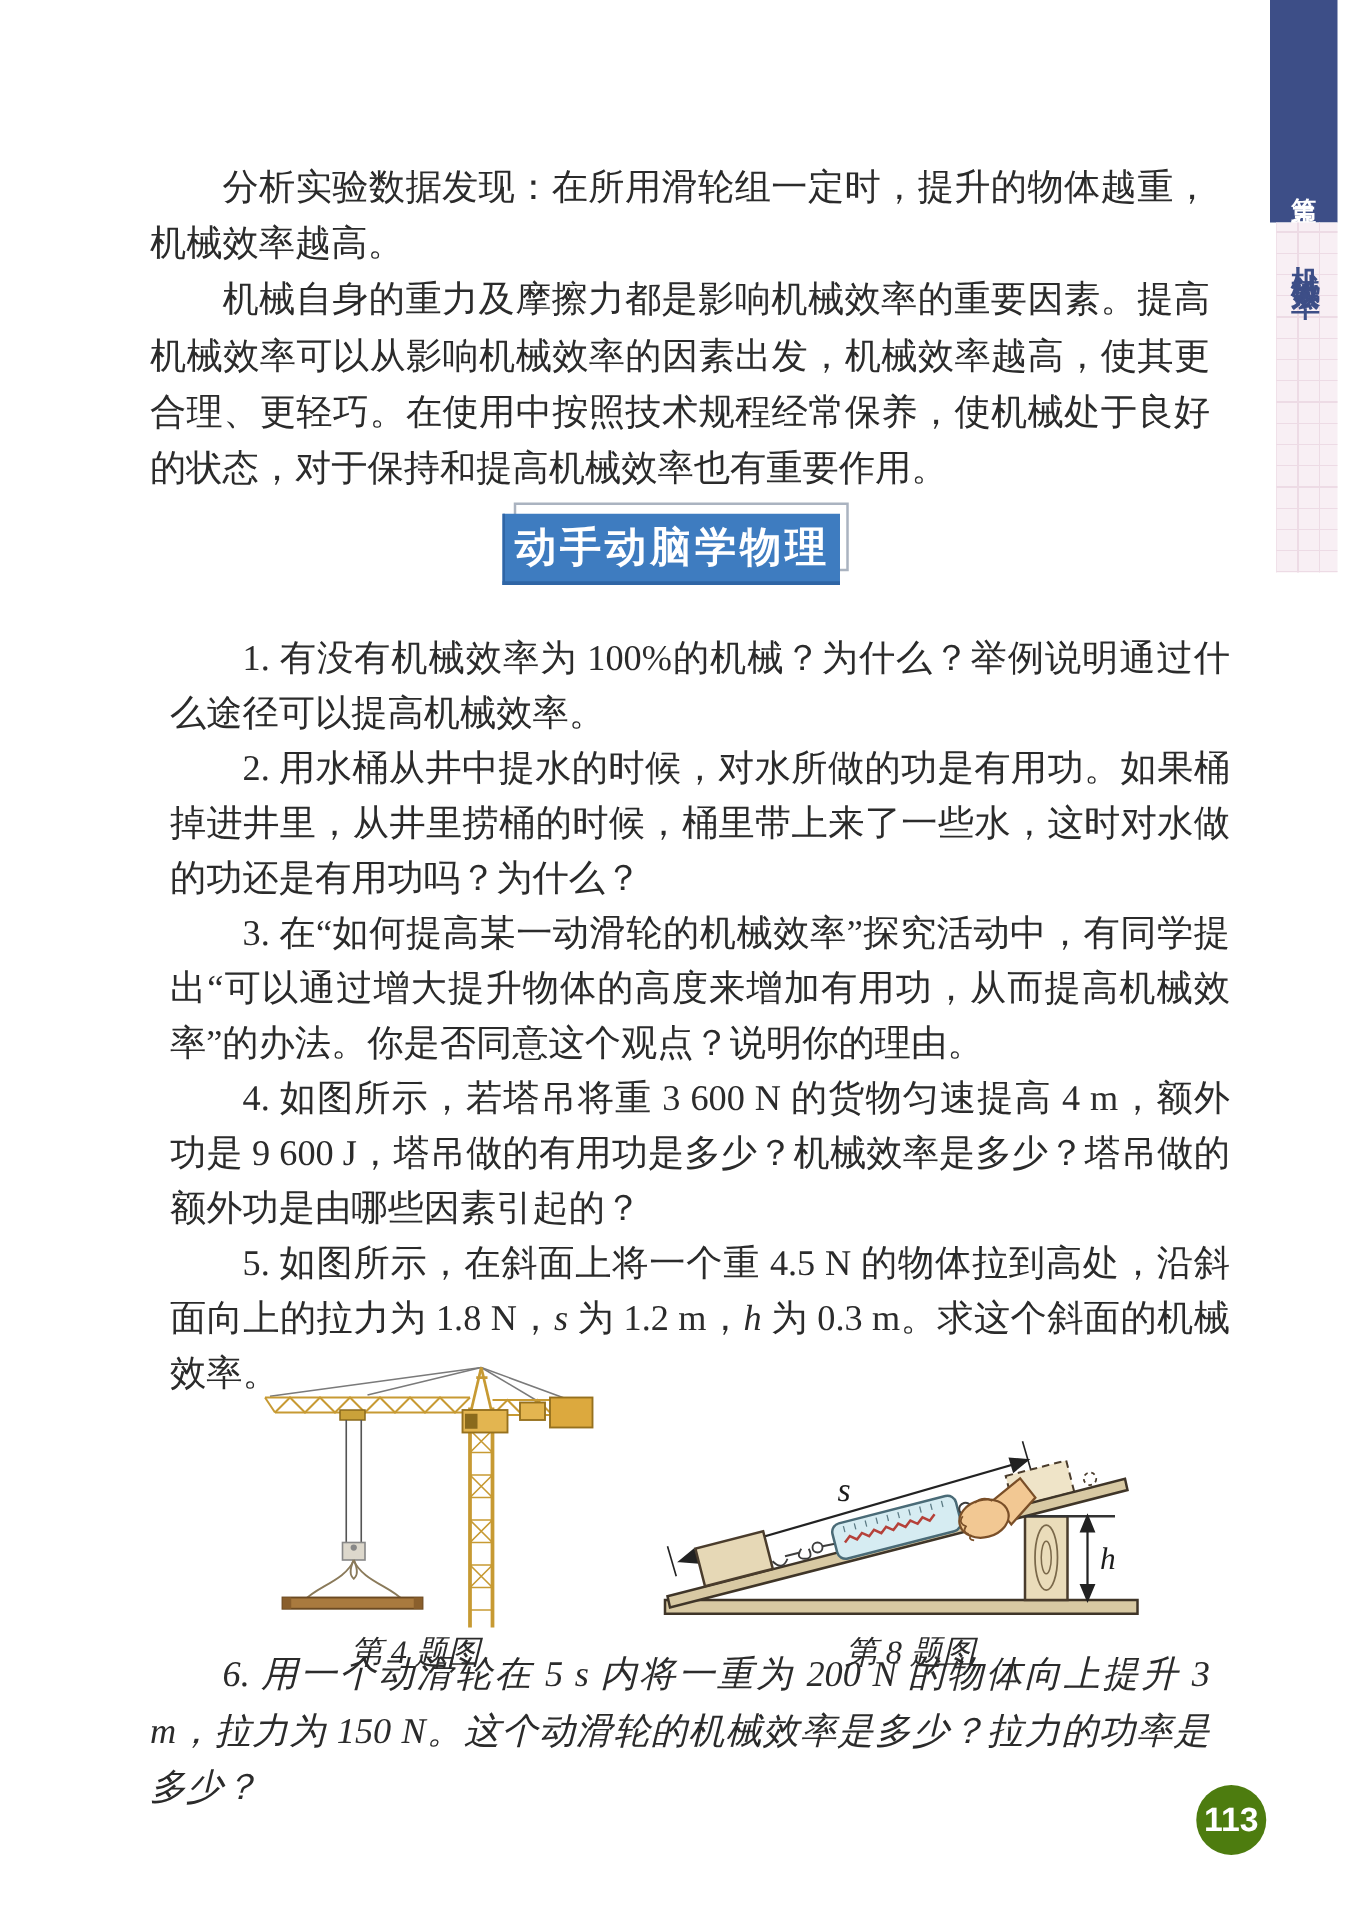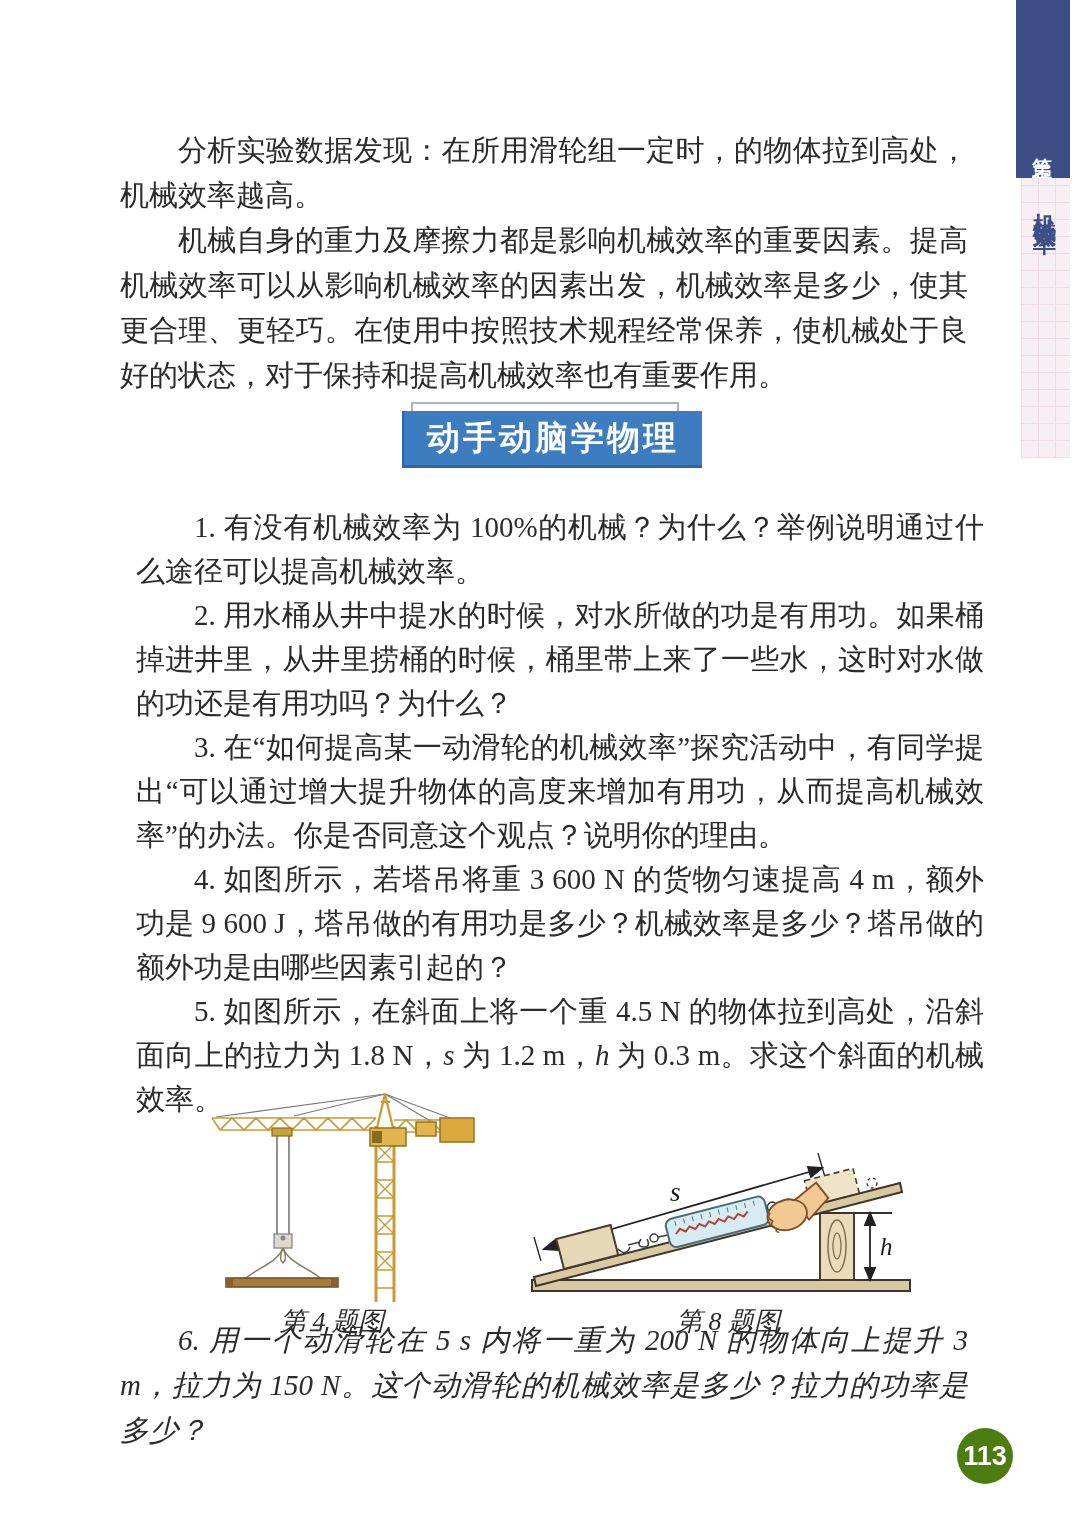--- a/index.html
+++ b/index.html
@@ -40,21 +40,21 @@
   .intro{top:128px;}
   .quests{top:505px;margin-left:16px;}
   .quests p.tx{line-height:44px;}
   
   .sec-head{position:absolute;left:402px;top:402px;width:282px;height:70px;}
   .sec-head .shadow{
     position:absolute;left:9px;top:0;width:268px;height:55px;
     background:#ffffff;border:2px solid #aab3c0;box-sizing:border-box;
   }
   .sec-head .face{
-    position:absolute;left:0;top:9px;width:300px;height:57px;
+    position:absolute;left:0;top:9px;width:270px;height:57px;
     background:#3e7cc0;border-bottom:3px solid #2f65a5;border-left:2px solid #2f65a5;
     box-sizing:border-box;display:flex;align-items:center;justify-content:center;
   }
   .sec-head .face span{
     color:#ffffff;font-weight:bold;font-size:33px;letter-spacing:3px;
     font-family:"Liberation Sans","DejaVu Sans",sans-serif;
   }
   
   .figs{position:absolute;left:120px;top:1082px;width:848px;height:256px;
         display:flex;align-items:flex-end;}
@@ -79,22 +79,22 @@
 <div class="page">
 
   <div class="side-tab">
     <span class="v-text">第三节</span>
   </div>
   <div class="side-strip">
     <span class="v-text">机械效率</span>
   </div>
 
   <div class="block intro">
-    <p class="tx">分析实验数据发现：在所用滑轮组一定时，的物体拉到高处，机械效率越高。</p>
-    <p class="tx">机械自身的重力及摩擦力都是影响机械效率的重要因素。提高机械效率可以从影响机械效率的因素出发，机械效率是多少，使其更合理、更轻巧。在使用中按照技术规程经常保养，使机械处于良好的状态，对于保持和提高机械效率也有重要作用。</p>
+    <p class="tx">分析实验数据发现：在所用滑轮组一定时，提升的物体越重，机械效率越高。</p>
+    <p class="tx">机械自身的重力及摩擦力都是影响机械效率的重要因素。提高机械效率可以从影响机械效率的因素出发，机械效率越高，使其更合理、更轻巧。在使用中按照技术规程经常保养，使机械处于良好的状态，对于保持和提高机械效率也有重要作用。</p>
   </div>
 
   <div class="sec-head">
     <div class="shadow"></div>
     <div class="face">
       <span>动手动脑学物理</span>
     </div>
   </div>
 
   <div class="block quests">

